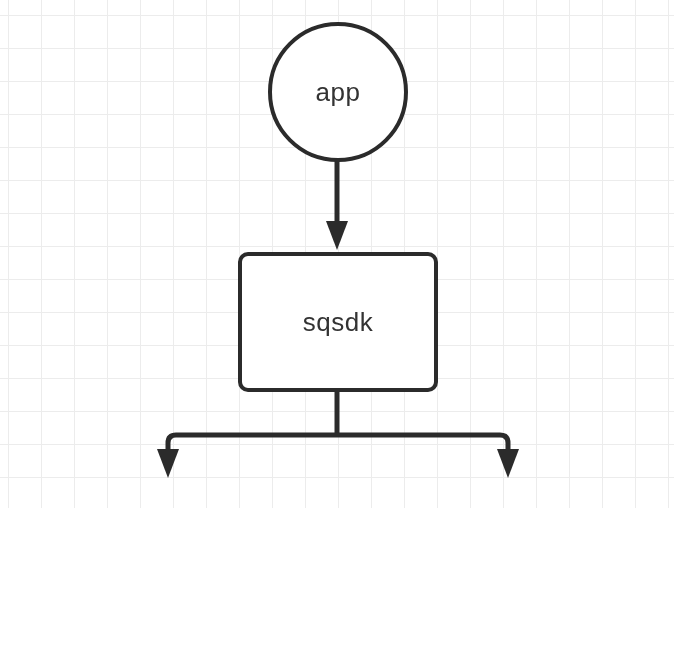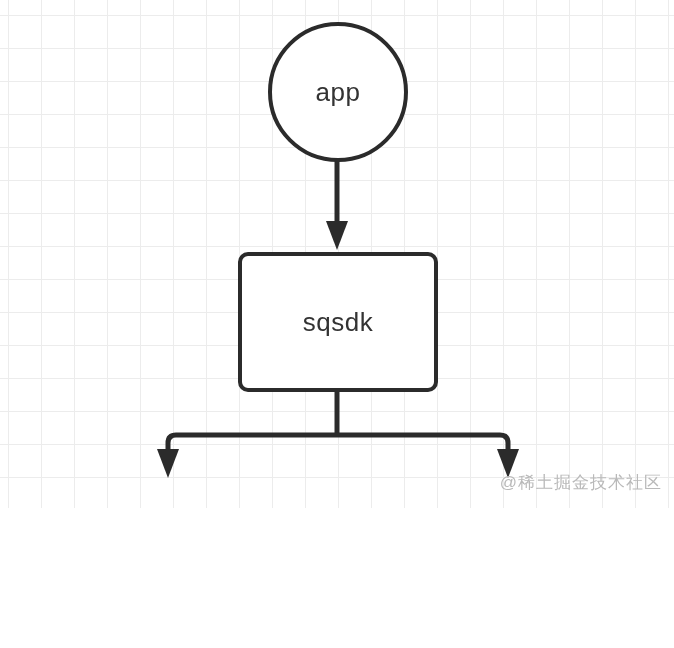--- a/index.html
+++ b/index.html
@@ -89,15 +89,14 @@
   <div class="node circle">
     <span class="node-label">app</span>
   </div>
 
   <div class="node rect sqsdk">
     <span class="node-label">sqsdk</span>
   </div>
 
 
 
-  <div class="watermark">@稀土掘金技术社区</div>
 
 </div>
 
 </body></html>

